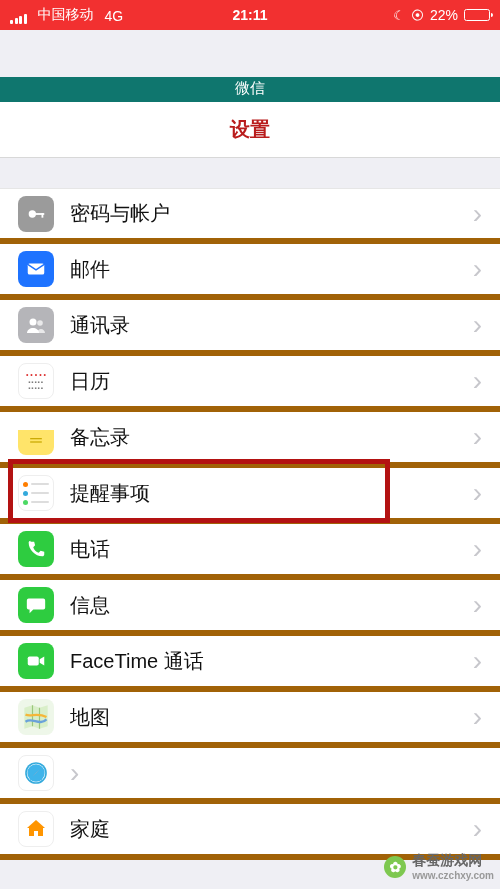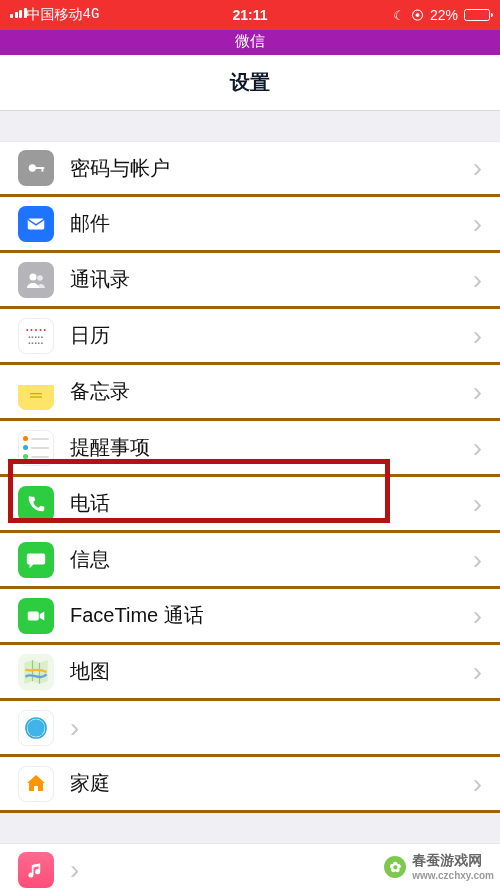--- a/index.html
+++ b/index.html
@@ -14,45 +14,45 @@
     .status-bar {
       background: #f23030;
       color: #fff;
       height: 30px;
       display: flex;
       align-items: center;
       font-size: 14px;
       padding: 0 10px;
       font-weight: 500;
     }
-    .sb-left { display:flex; align-items:flex-start; gap:0; flex:1;font-family:Liberation Mono, monospace; }
+    .sb-left { display:flex; align-items:flex-end; gap:11px; flex:1; }
     .signal-bars { display:flex; align-items:flex-end; gap:1.5px; height:12px; }
     .signal-bars span { width:3px; background:#fff; border-radius:1px; }
     .signal-bars span:nth-child(1){height:4px}
     .signal-bars span:nth-child(2){height:6px}
     .signal-bars span:nth-child(3){height:8px}
     .signal-bars span:nth-child(4){height:10px}
     .sb-time { position:absolute; left:50%; transform:translateX(-50%); font-weight:600;}
     .sb-right { display:flex; align-items:center; gap:6px; }
     .moon { font-size:13px; }
     .battery { width:26px; height:12px; border:1.5px solid #fff; border-radius:2.5px; position:relative; }
     .battery::after { content:""; position:absolute; right:-4px; top:3px; width:2.5px; height:4px; background:#fff; border-radius:0 2px 2px 0; }
     .battery .fill { background:#fff; height:100%; width:64%; border-radius:1px; }
     .nav-subtitle {
-      background:#a21caf; color:#fff; text-align:center; font-size:15px; padding:2px 0 4px;
+      background:#0f766e; color:#fff; text-align:center; font-size:15px; padding:2px 0 4px;margin-top:47px;
     }
     .page-title {
-      background:#fff; text-align:center; font-size:20px; font-weight:600; color:#0f172a;
+      background:#fff; text-align:center; font-size:20px; font-weight:600; color:#b91c1c;
       padding:14px 0; border-bottom:1px solid #d8d8d8;
     }
     .gap { height:30px; }
     .group { background:#fff; }
     .row {
       display:flex; align-items:center; height:56px; padding:0 18px;
-      border-bottom:3px solid #a16207; position:relative; cursor:pointer;
+      border-bottom:6px solid #a16207; position:relative; cursor:pointer;
     }
     .row:first-child { border-top:1px solid #e6e6e6; }
     .icon-box {
       width:36px; height:36px; border-radius:8px; margin-right:16px;
       display:flex; align-items:center; justify-content:center; flex-shrink:0;
       color:#fff; font-size:20px;
     }
     .row-label { font-size:20px; color:#111; flex:1; }
     .chevron { color:#c7c7cc; font-size:28px; font-weight:300; line-height:1; }
     .ic-key{background:#9b9b9b}

